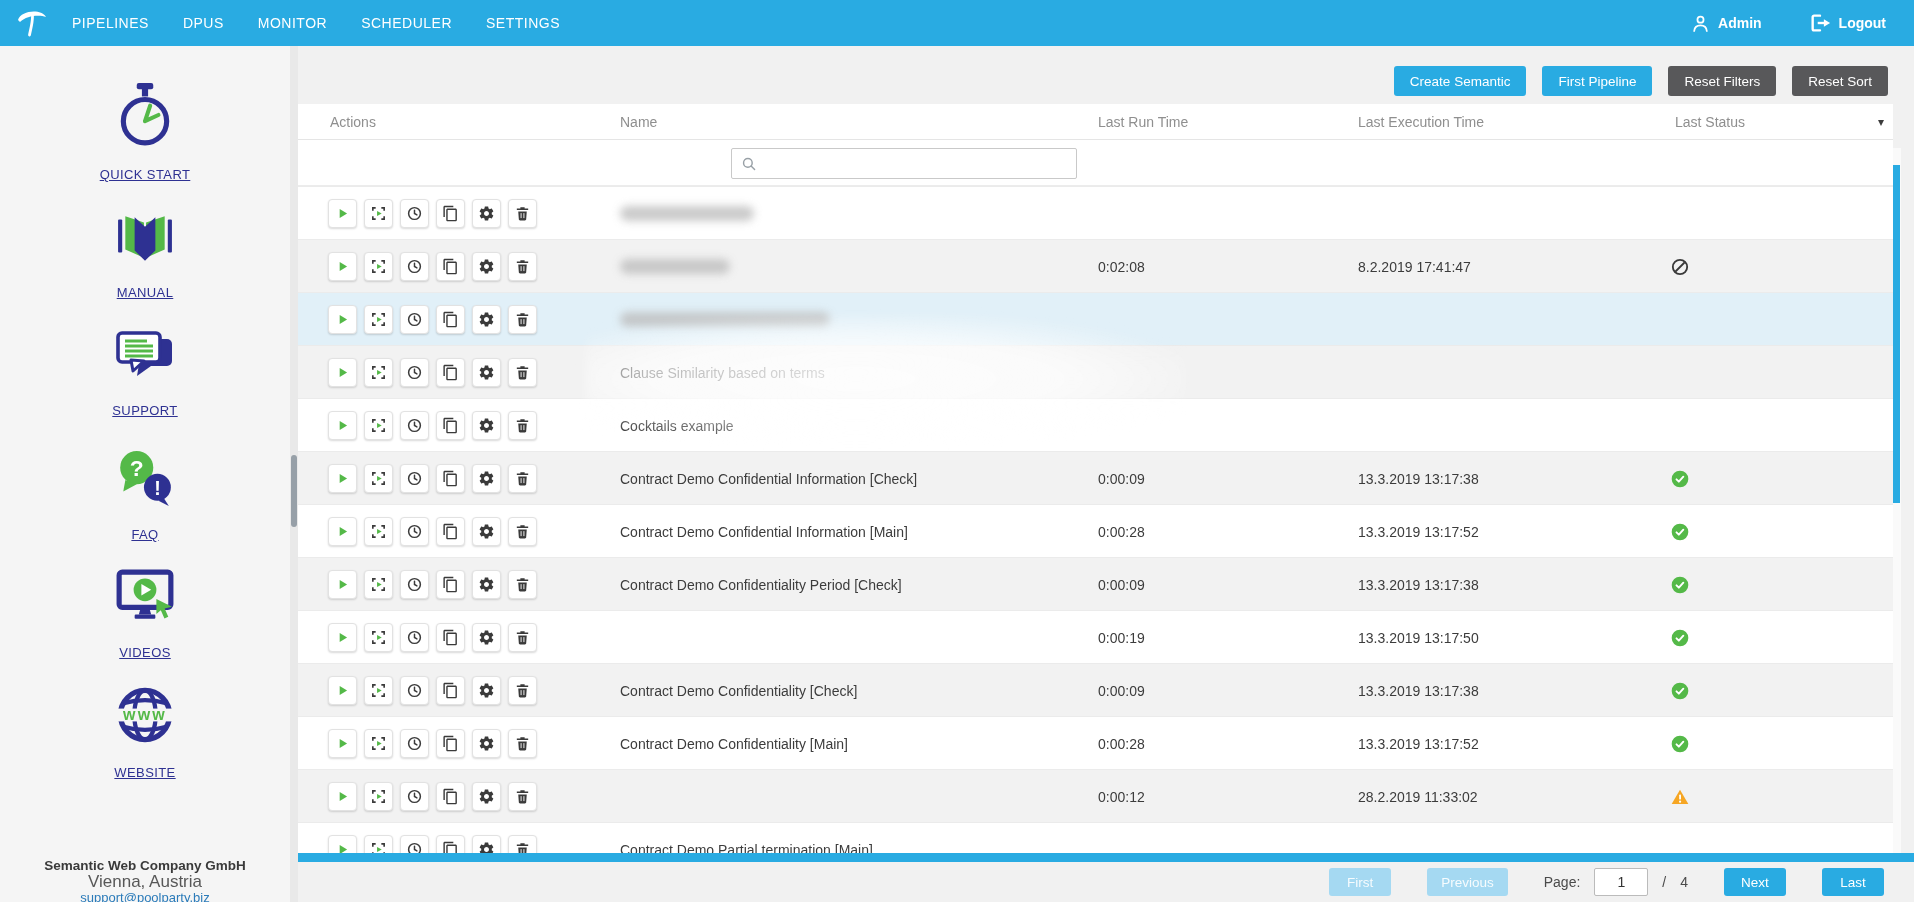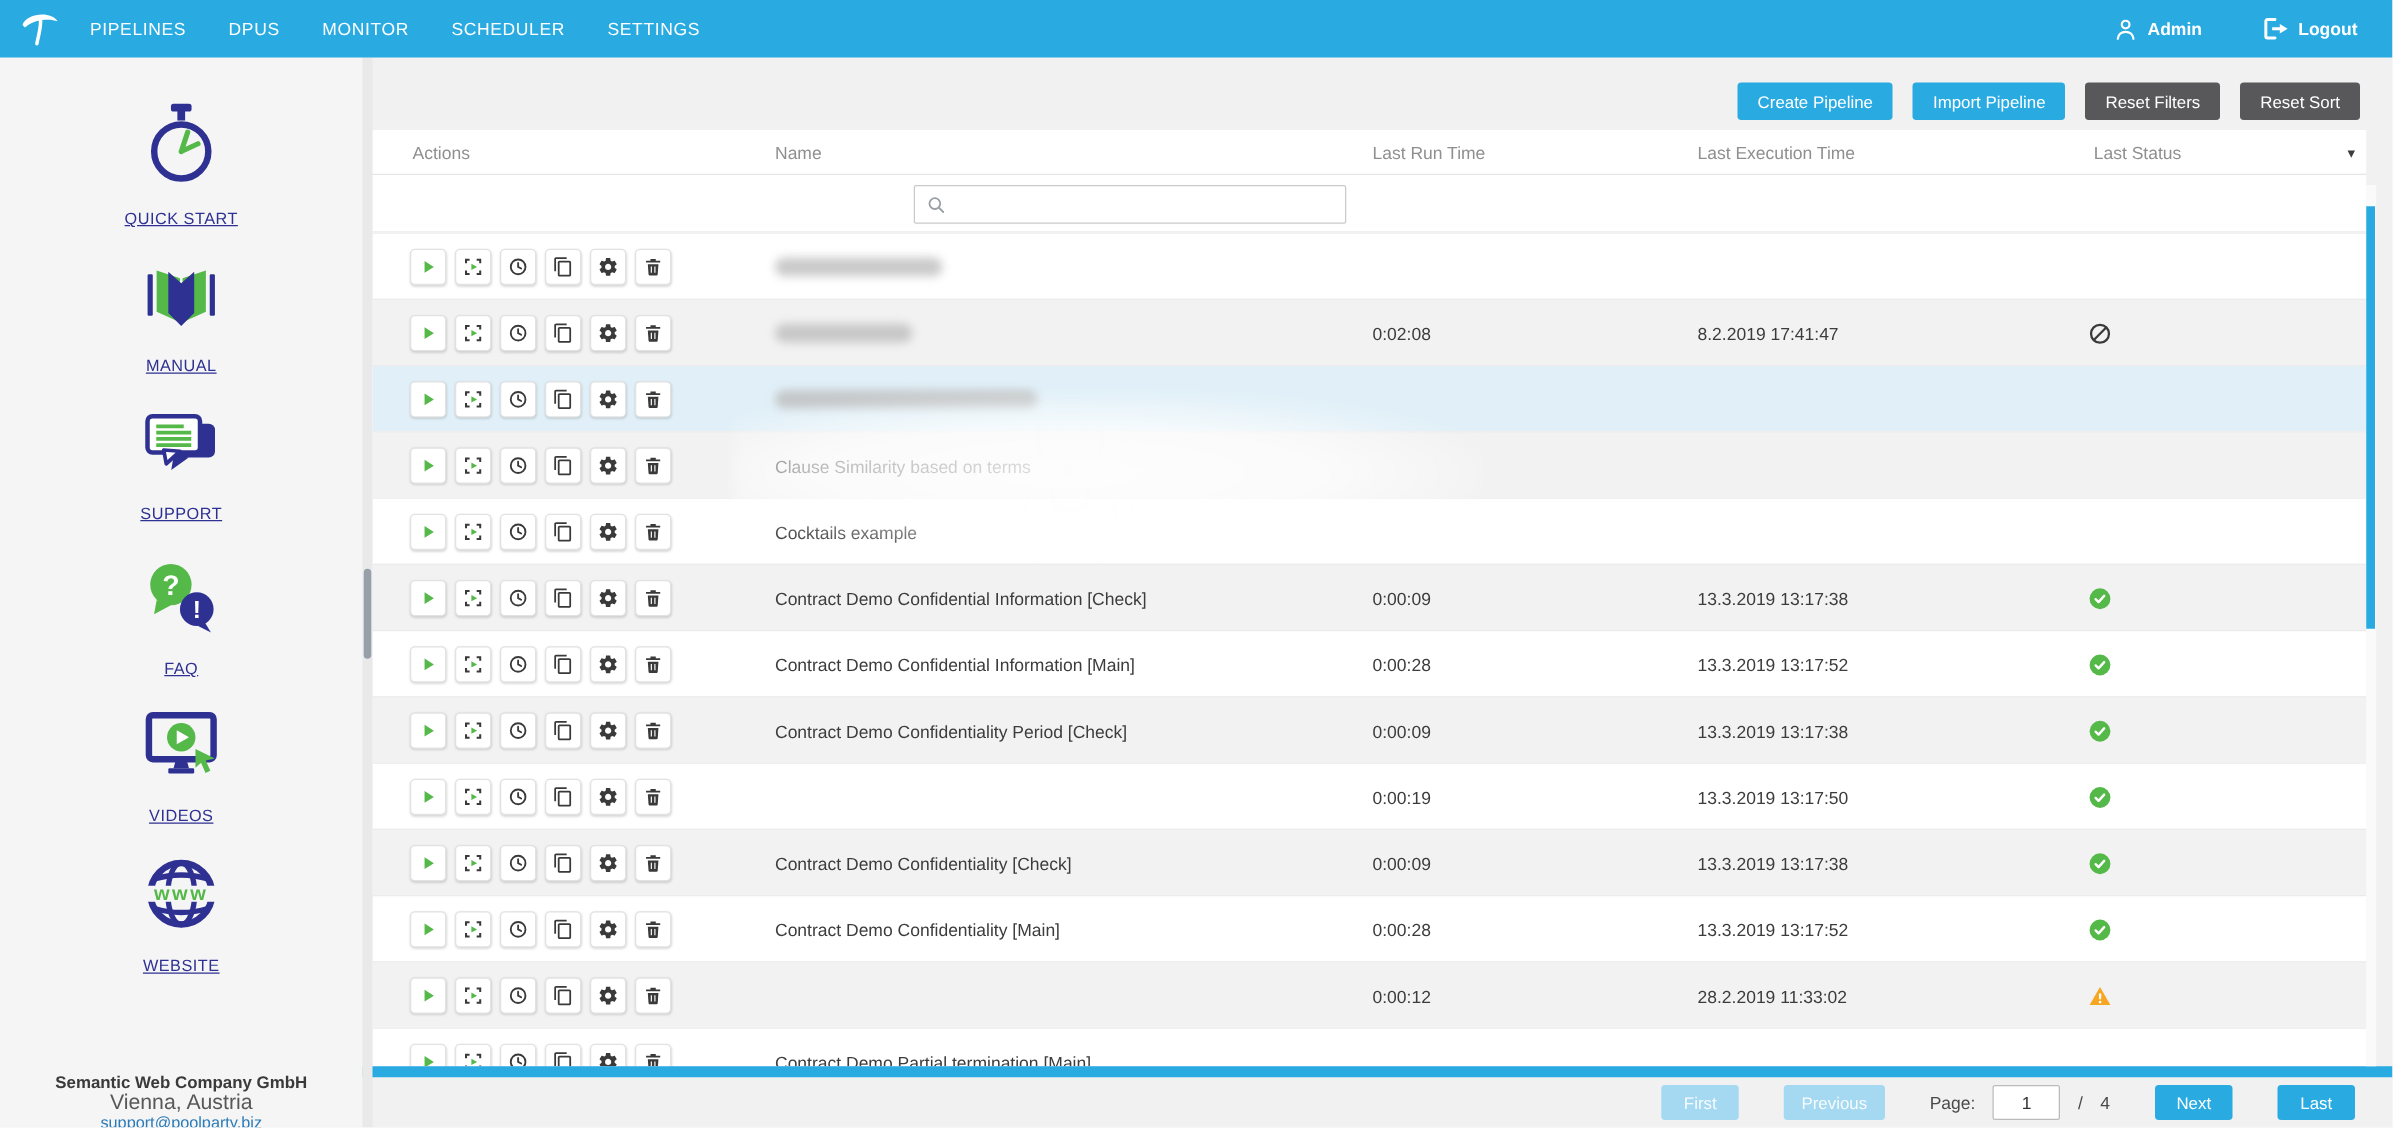--- a/index.html
+++ b/index.html
@@ -237,22 +237,22 @@
   </div>
 </aside>
 
 <div class="side-scrollbar">
     <div class="thumb"></div>
   </div>
 
 <main class="main">
 
   <div class="toolbar">
-    <button class="tb-btn primary">Create Pipeline</button>
-    <button class="tb-btn primary">Import Pipeline</button>
+    <button class="tb-btn primary">Create Semantic</button>
+    <button class="tb-btn primary">First Pipeline</button>
     <button class="tb-btn dark">Reset Filters</button>
     <button class="tb-btn dark">Reset Sort</button>
   </div>
 
   <section class="ptable">
     <div class="thead">
       <span class="th th-actions">Actions</span>
       <span class="th th-name">Name</span>
       <span class="th th-run">Last Run Time</span>
       <span class="th th-exec">Last Execution Time</span>

